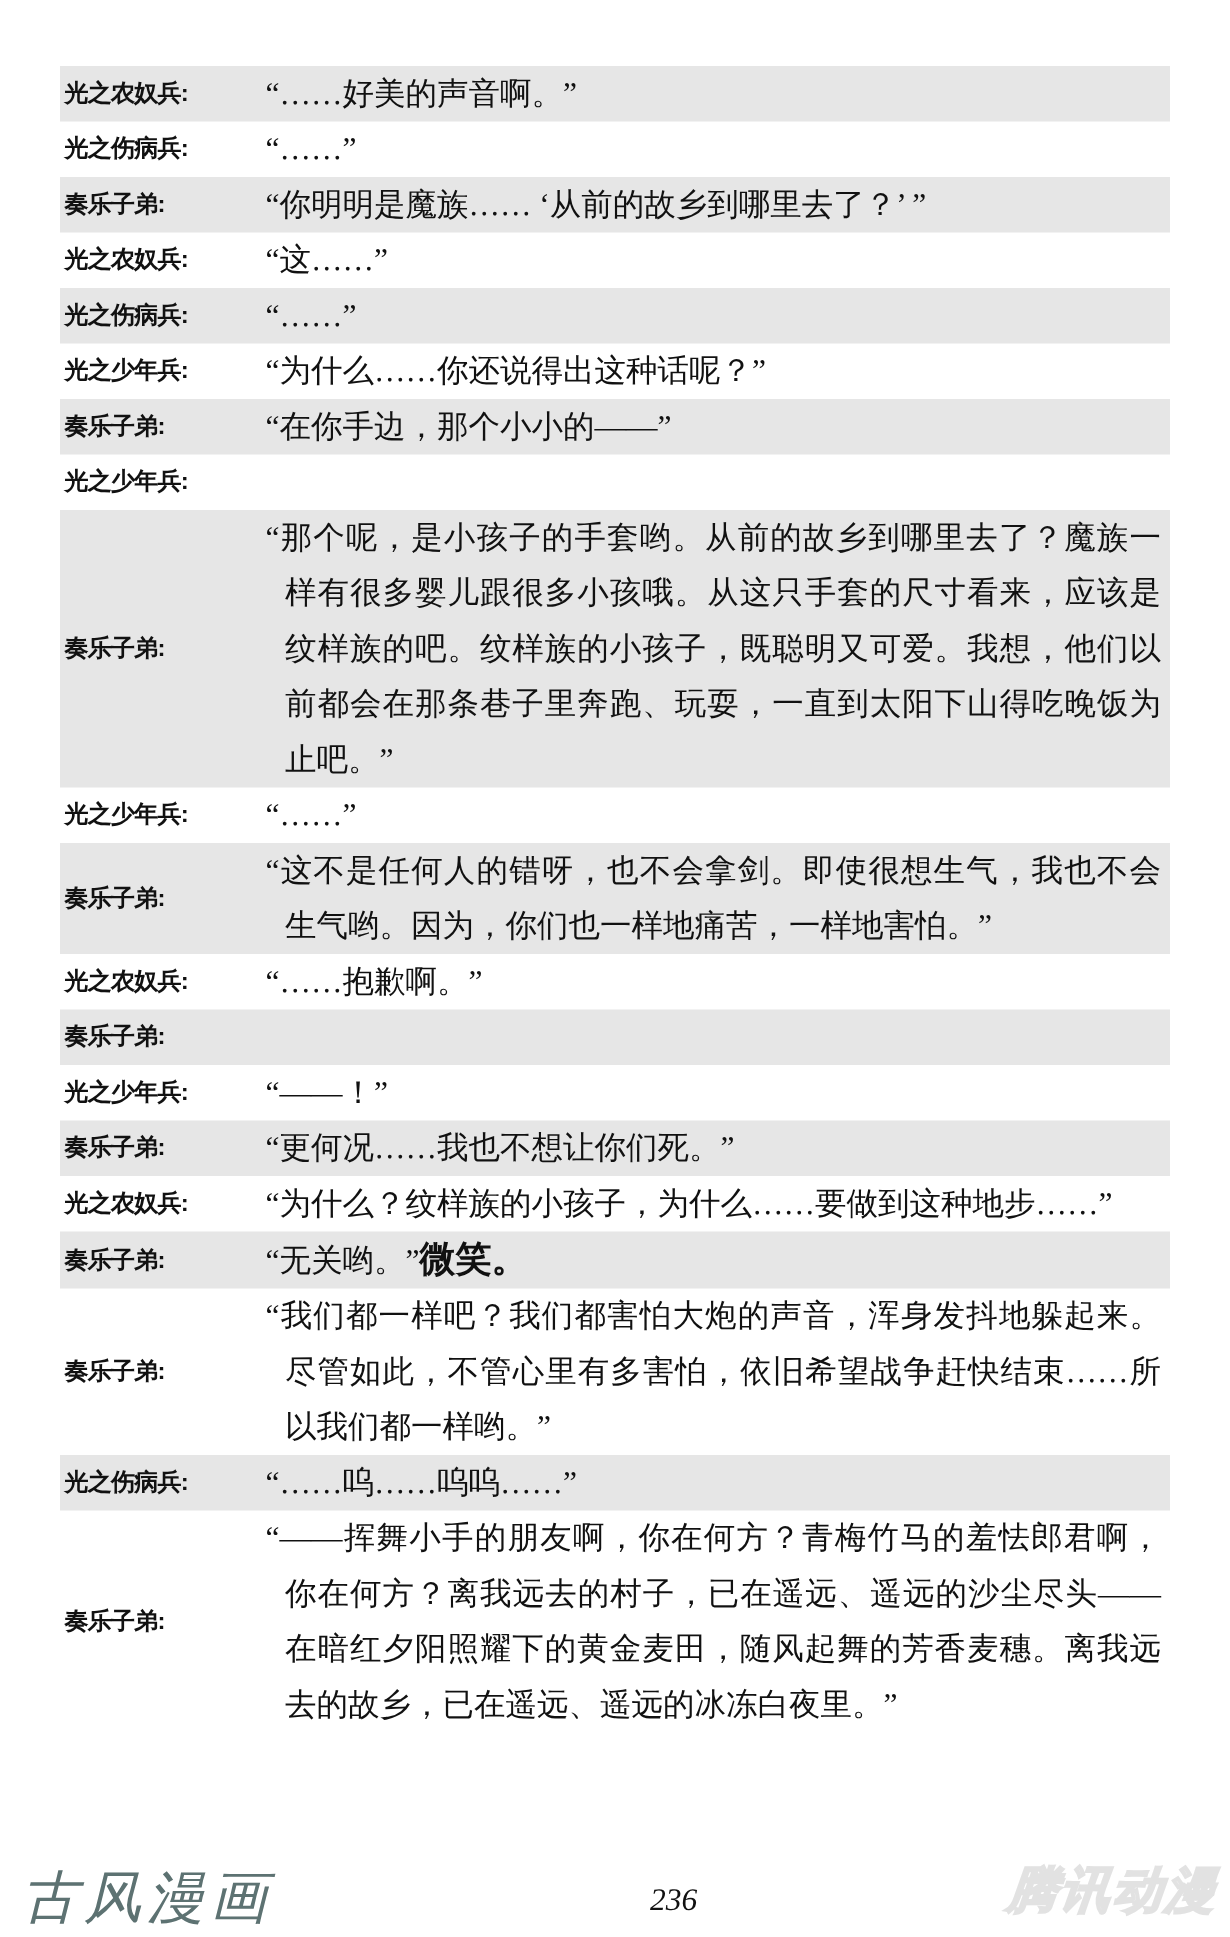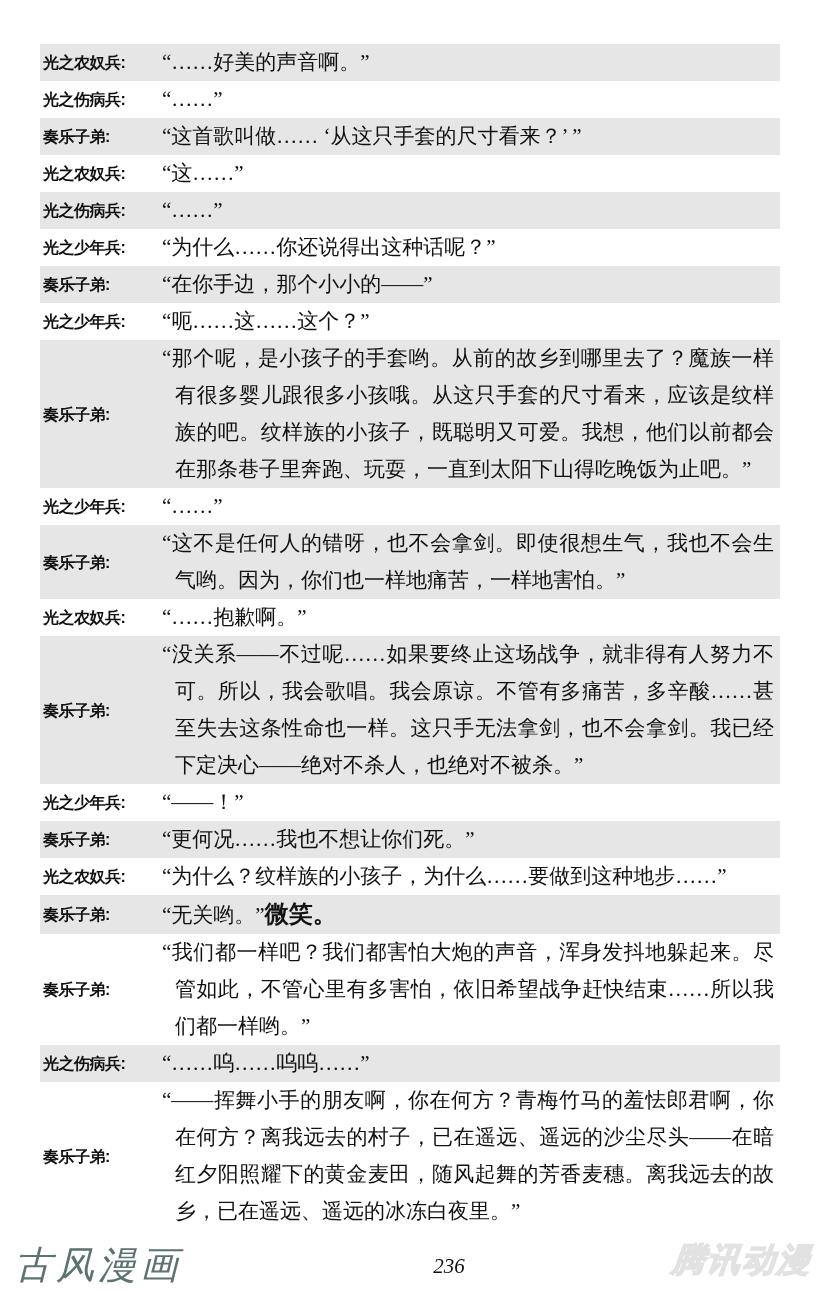--- a/index.html
+++ b/index.html
@@ -12,21 +12,21 @@
   .row{display:flex;align-items:center;line-height:37px;gap:22px;}
   .row.shaded{background:#e6e6e6;}
   .speaker{
     flex:0 0 100px;width:100px;box-sizing:border-box;padding-left:3px;
     font-family:"Liberation Sans","DejaVu Sans",sans-serif;
     font-weight:700;font-size:16px;letter-spacing:-0.5px;white-space:nowrap;
     line-height:37px;
   }
   .speech{
     flex:1;font-size:21px;text-align:justify;text-justify:inter-ideograph;
-    padding-left:13px;text-indent:-13px;padding-right:6px;line-height:37px;
+    padding-left:13px;text-indent:-13px;padding-right:6px;line-height:37px;margin-left:15px;
   }
   .speech-note{
     font-family:"Liberation Sans","DejaVu Sans",sans-serif;
     font-weight:700;font-size:24px;
   }
   .footer{position:absolute;left:0;top:1238px;width:820px;height:53px;}
   .logo{
     position:absolute;left:14px;top:2px;font-size:38px;letter-spacing:4px;
     font-family:Liberation Mono, monospace;font-style:italic;text-align:center;
   }
@@ -53,21 +53,21 @@
     <span class="speech"><span class="speech-main">“……好美的声音啊。”</span></span>
   </div>
 
   <div class="row">
     <span class="speaker">光之伤病兵:</span>
     <span class="speech"><span class="speech-main">“……”</span></span>
   </div>
 
   <div class="row shaded" style="background: rgb(230, 230, 230);">
     <span class="speaker">奏乐子弟:</span>
-    <span class="speech"><span class="speech-main">“这首歌叫做…… ‘从这只手套的尺寸看来？’ ”</span></span>
+    <span class="speech"><span class="speech-main">“你明明是魔族…… ‘从前的故乡到哪里去了？’ ”</span></span>
   </div>
 
   <div class="row">
     <span class="speaker">光之农奴兵:</span>
     <span class="speech"><span class="speech-main">“这……”</span></span>
   </div>
 
   <div class="row shaded" style="background: rgb(230, 230, 230);">
     <span class="speaker">光之伤病兵:</span>
     <span class="speech"><span class="speech-main">“……”</span></span>
@@ -78,21 +78,20 @@
     <span class="speech"><span class="speech-main">“为什么……你还说得出这种话呢？”</span></span>
   </div>
 
   <div class="row shaded" style="background: rgb(230, 230, 230);">
     <span class="speaker">奏乐子弟:</span>
     <span class="speech"><span class="speech-main">“在你手边，那个小小的——”</span></span>
   </div>
 
   <div class="row">
     <span class="speaker">光之少年兵:</span>
-    <span class="speech"><span class="speech-main">“呃……这……这个？”</span></span>
   </div>
 
   <div class="row shaded" style="background: rgb(230, 230, 230);">
     <span class="speaker">奏乐子弟:</span>
     <span class="speech"><span class="speech-main">“那个呢，是小孩子的手套哟。从前的故乡到哪里去了？魔族一样有很多婴儿跟很多小孩哦。从这只手套的尺寸看来，应该是纹样族的吧。纹样族的小孩子，既聪明又可爱。我想，他们以前都会在那条巷子里奔跑、玩耍，一直到太阳下山得吃晚饭为止吧。”</span></span>
   </div>
 
   <div class="row">
     <span class="speaker">光之少年兵:</span>
     <span class="speech"><span class="speech-main">“……”</span></span>
@@ -103,21 +102,20 @@
     <span class="speech"><span class="speech-main">“这不是任何人的错呀，也不会拿剑。即使很想生气，我也不会生气哟。因为，你们也一样地痛苦，一样地害怕。”</span></span>
   </div>
 
   <div class="row">
     <span class="speaker">光之农奴兵:</span>
     <span class="speech"><span class="speech-main">“……抱歉啊。”</span></span>
   </div>
 
   <div class="row shaded" style="background: rgb(230, 230, 230);">
     <span class="speaker">奏乐子弟:</span>
-    <span class="speech"><span class="speech-main">“没关系——不过呢……如果要终止这场战争，就非得有人努力不可。所以，我会歌唱。我会原谅。不管有多痛苦，多辛酸……甚至失去这条性命也一样。这只手无法拿剑，也不会拿剑。我已经下定决心——绝对不杀人，也绝对不被杀。”</span></span>
   </div>
 
   <div class="row">
     <span class="speaker">光之少年兵:</span>
     <span class="speech"><span class="speech-main">“——！”</span></span>
   </div>
 
   <div class="row shaded" style="background: rgb(230, 230, 230);">
     <span class="speaker">奏乐子弟:</span>
     <span class="speech"><span class="speech-main">“更何况……我也不想让你们死。”</span></span>

